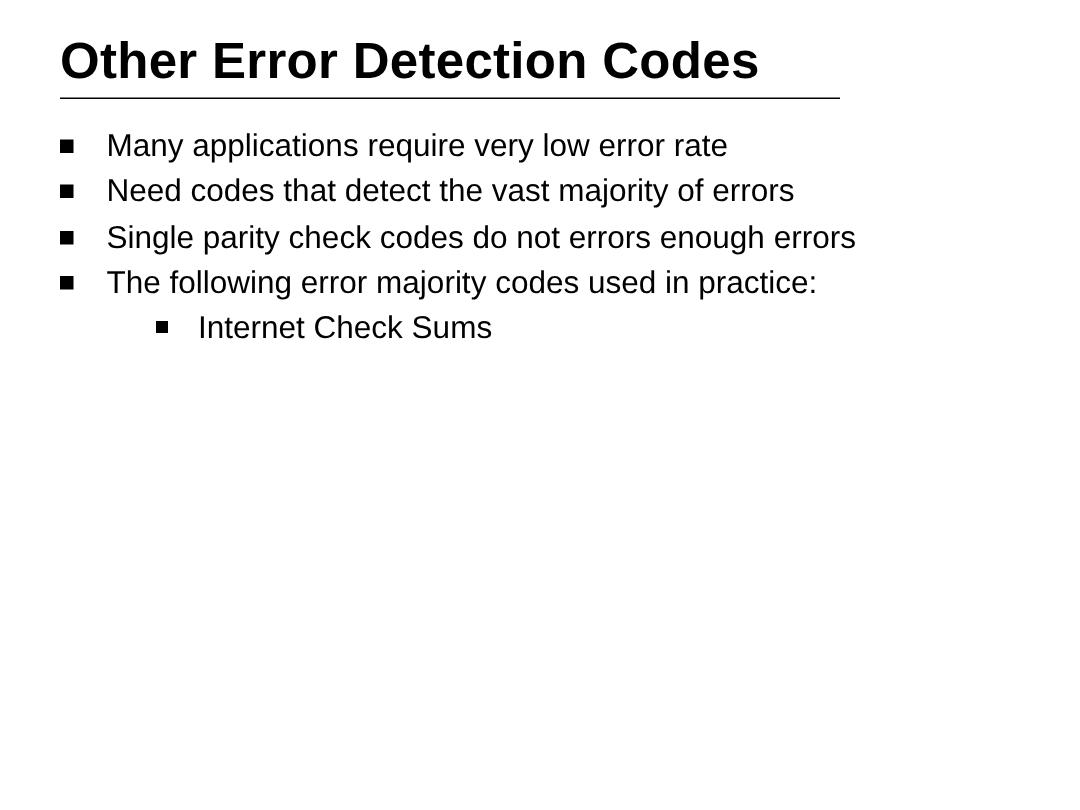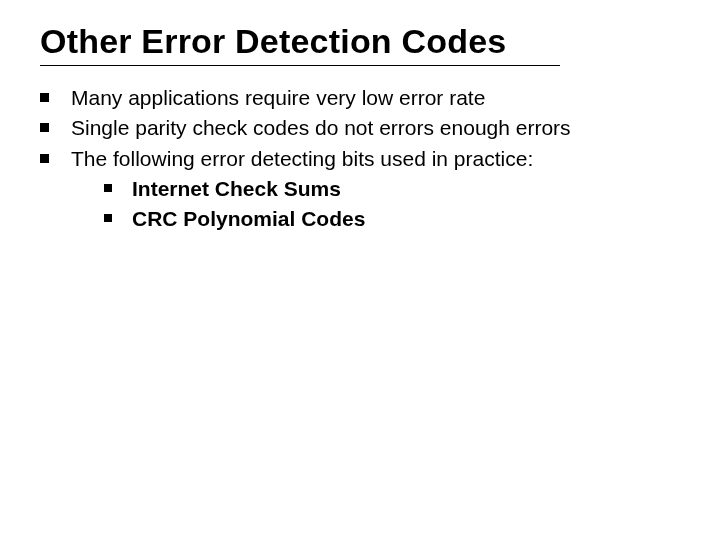--- a/index.html
+++ b/index.html
@@ -45,21 +45,20 @@
     flex: 0 0 9px;
     margin-top: 9px;
     margin-right: 22px;
   }
   .item .text {
     flex: 1 1 auto;
   }
   .sublist {
     margin-top: 2px;
     margin-left: 64px; 
-    font-weight: bold;
   }
   .subitem {
     display: flex;
     align-items: flex-start;
     margin: 0 0 2px 0;
   }
   .subitem .bullet {
     width: 8px;
     height: 8px;
     background: #000;
@@ -79,37 +78,37 @@
   <h1 class="title">Other Error Detection Codes</h1>
   <hr class="title-rule">
 
   <div class="bullet-list">
 
     <div class="item">
       <span class="bullet"></span>
       <span class="text">Many applications require very low error rate</span>
     </div>
 
+    <div class="item">
+      <span class="bullet"></span>
+      <span class="text">Need codes that detect the vast majority of errors</span>
+    </div>
 
     <div class="item">
       <span class="bullet"></span>
       <span class="text">Single parity check codes do not errors enough errors</span>
     </div>
 
 
     <div class="item">
       <span class="bullet"></span>
-      <span class="text">The following error detecting bits used in practice:</span>
+      <span class="text">The following error majority codes used in practice:</span>
     </div>
 
     <div class="sublist">
       <div class="subitem">
         <span class="bullet"></span>
         <span class="text">Internet Check Sums</span>
       </div>
-      <div class="subitem">
-        <span class="bullet"></span>
-        <span class="text">CRC Polynomial Codes</span>
-      </div>
     </div>
 
   </div>
 </div>
 
 </body></html>

